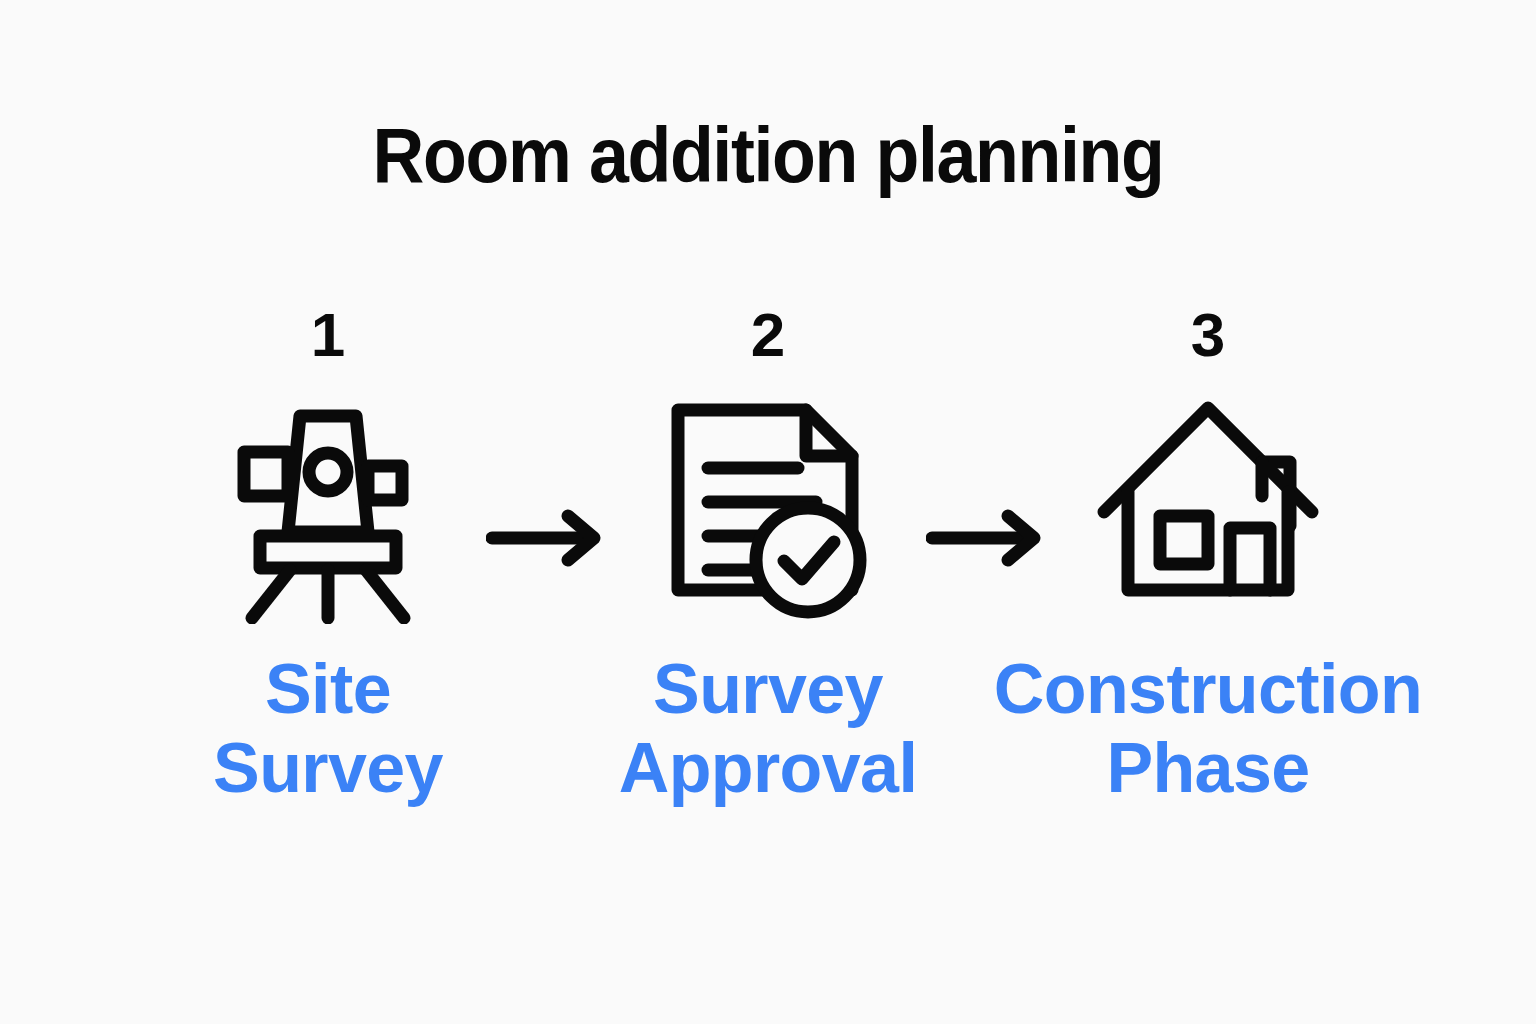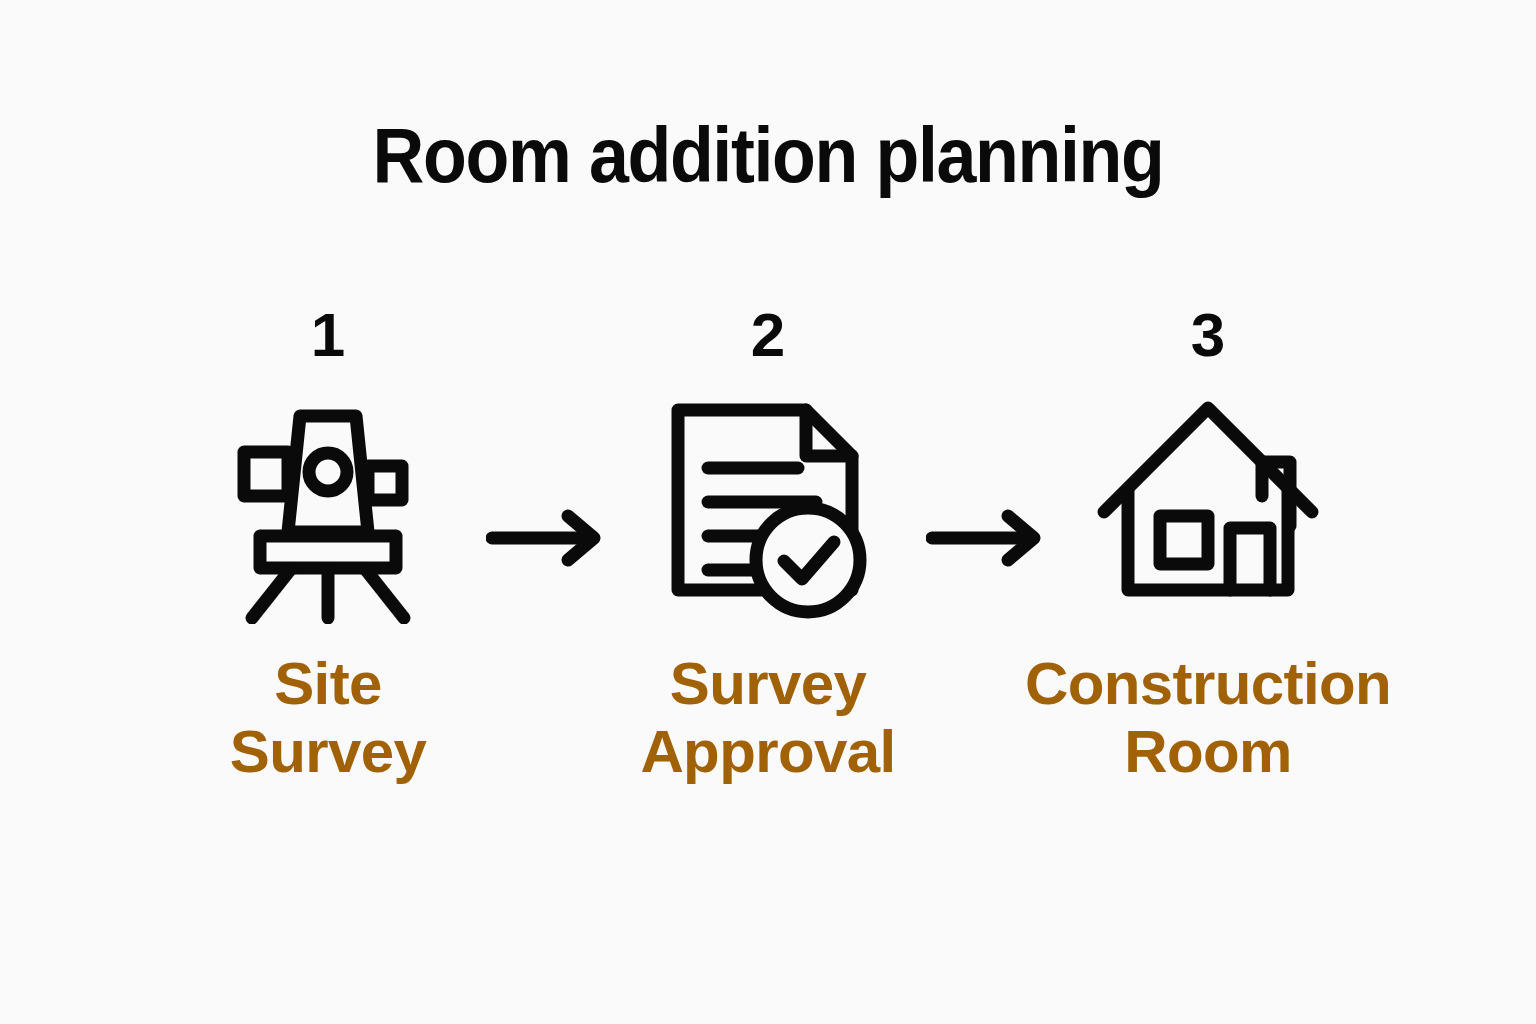--- a/index.html
+++ b/index.html
@@ -79,25 +79,25 @@
     width: 230px;
     display: flex;
     align-items: center;
     justify-content: center;
   }
   .step-icon svg { display: block; }
 
   .step-label {
     margin-top: 26px;
     text-align: center;
-    font-size: 60px;
+    font-size: 70px;
     font-weight: 700;
     line-height: 1.13;
     letter-spacing: -0.6px;
-    color: #a16207;
+    color: #3b82f6;
     white-space: pre-line;
   }
 
   .arrow {
     width: 140px;
     display: flex;
     align-items: flex-start;
     justify-content: center;
     padding-top: 208px;
   }
@@ -190,17 +190,17 @@
 
           <path d="M34 98 V196 H194 V98"></path>
 
           <rect x="66" y="122" width="48" height="48"></rect>
 
           <path d="M136 196 V134 H176 V196"></path>
         </svg>
       </div>
 
       <div class="step-label">Construction
-Room</div>
+Phase</div>
     </div>
 
   </div>
 </div>
 
 </body></html>

